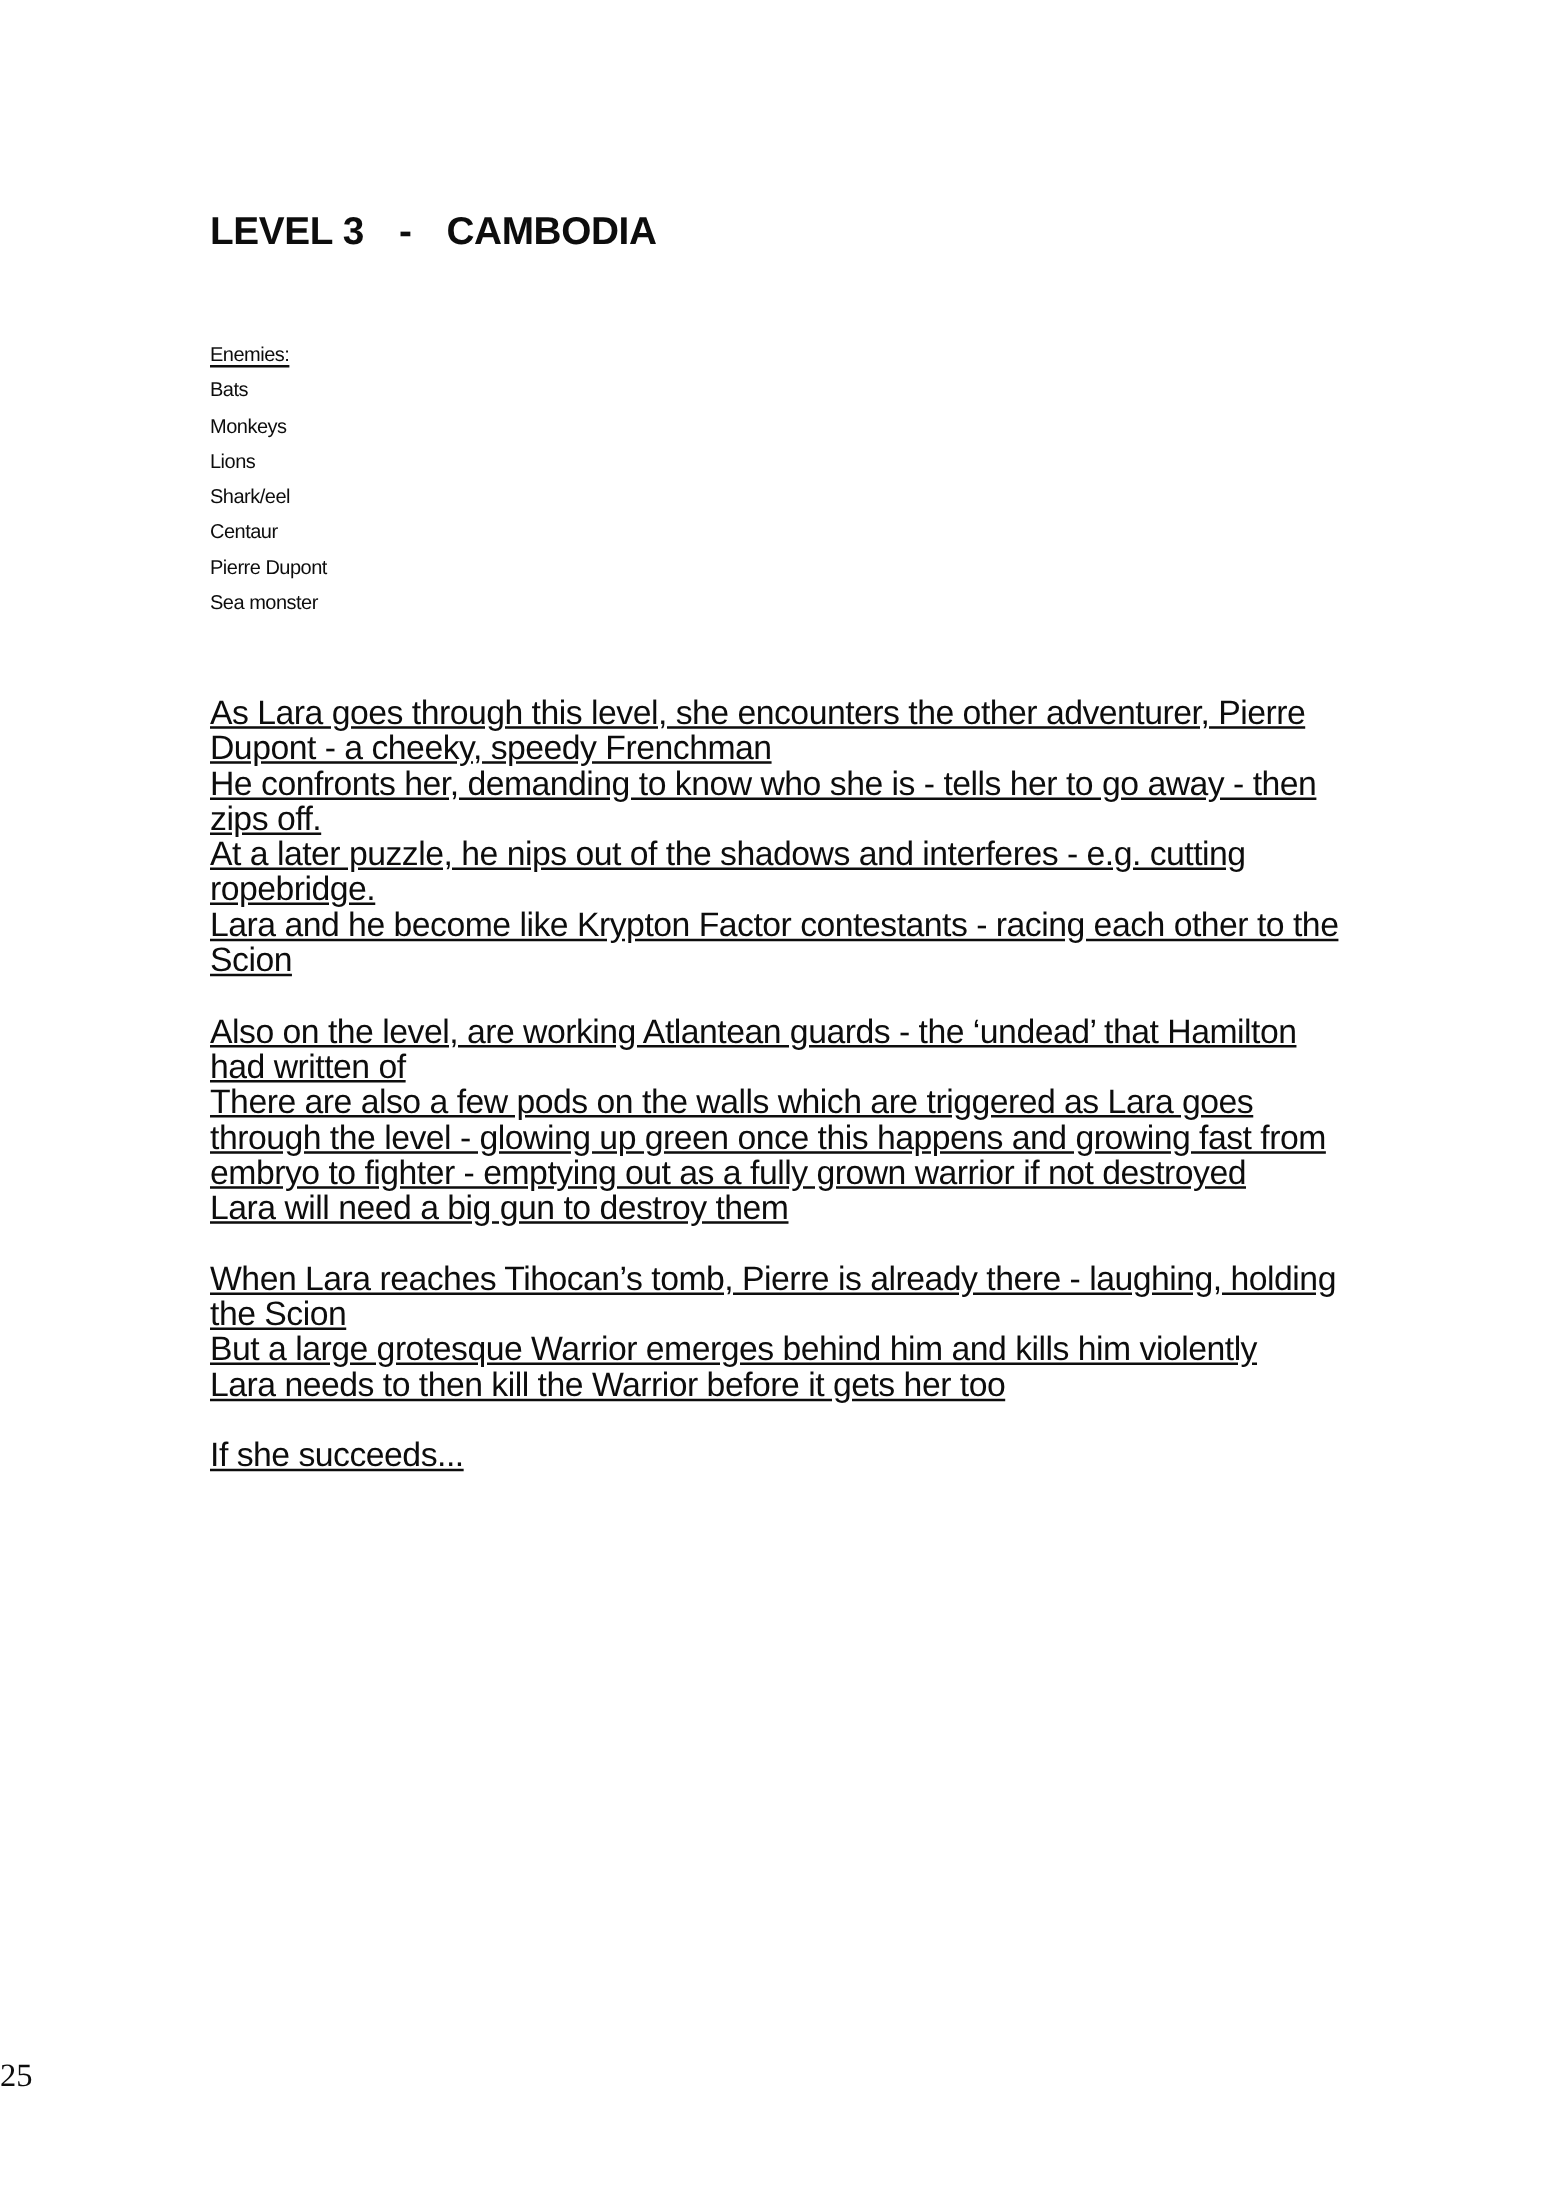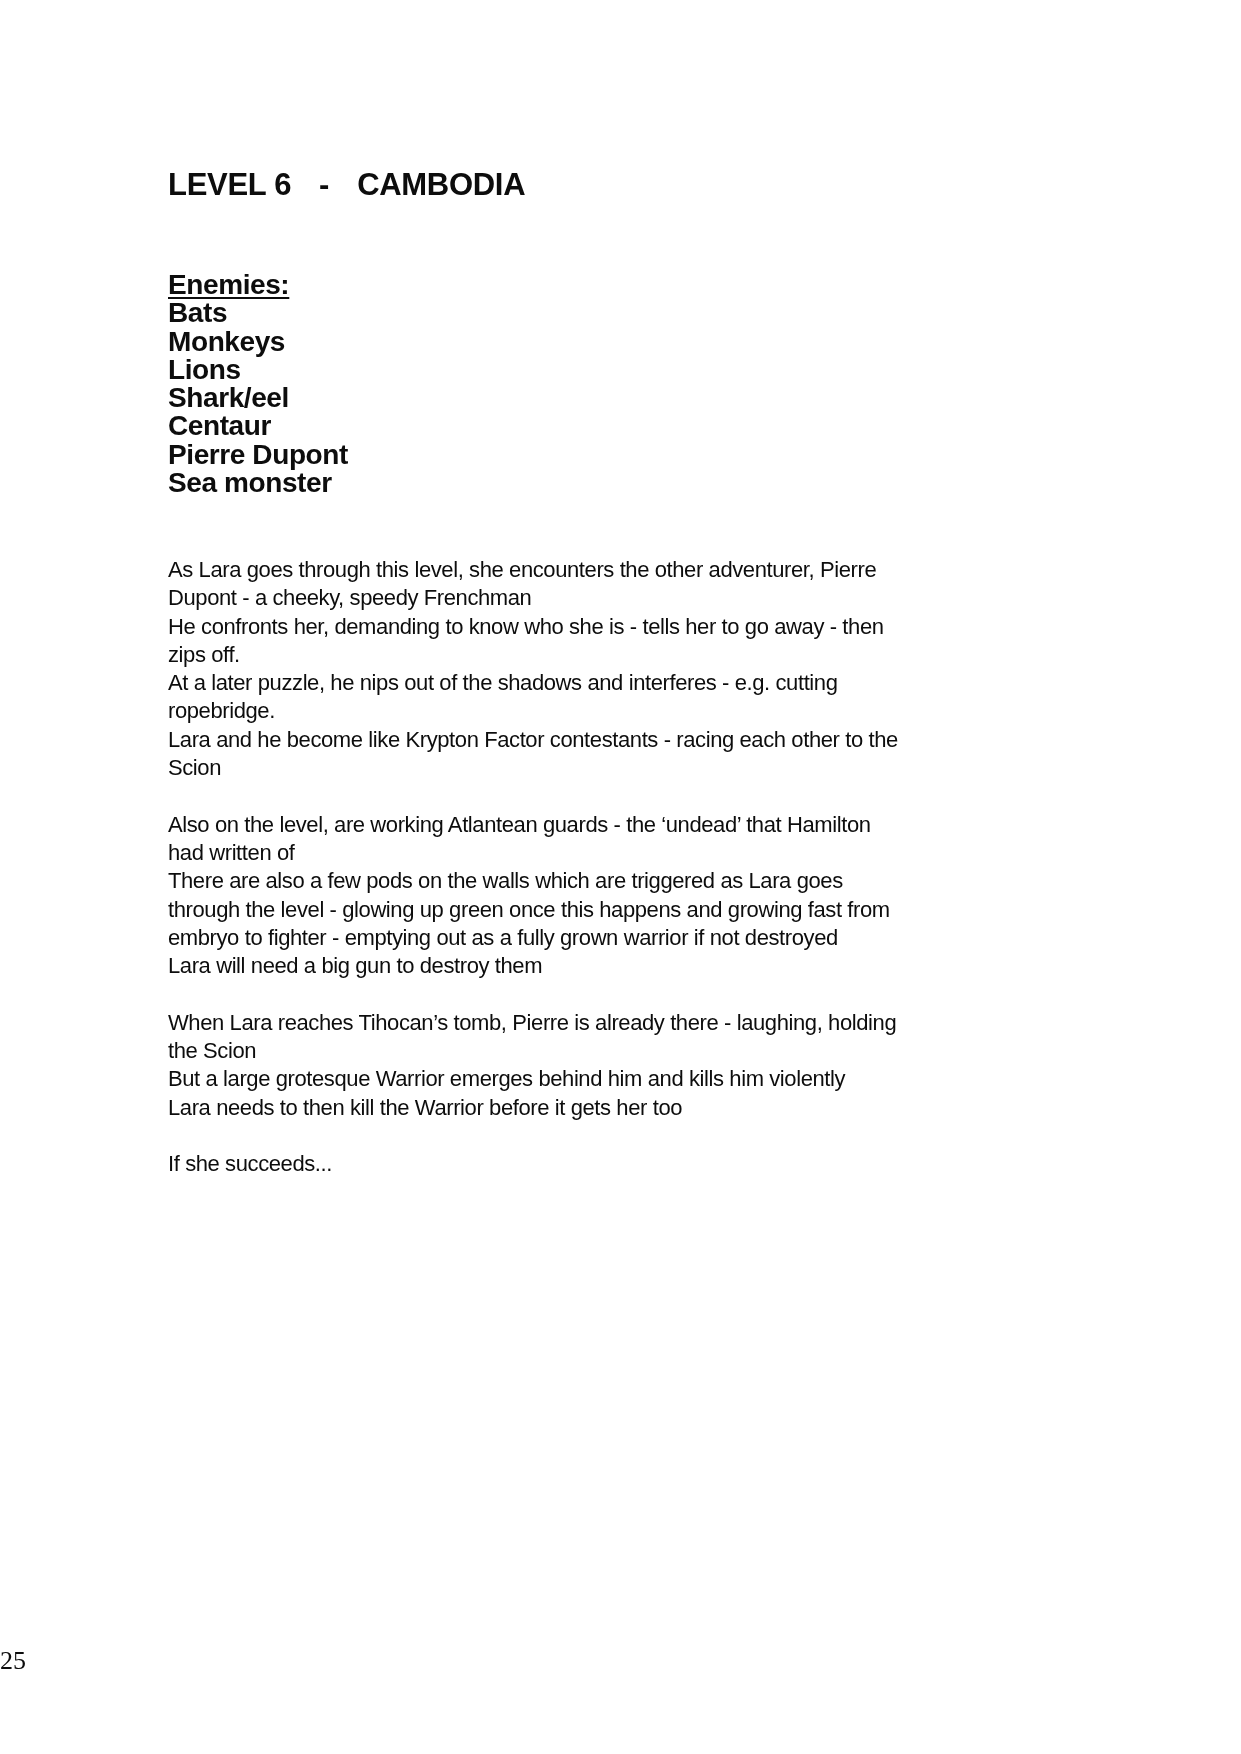--- a/index.html
+++ b/index.html
@@ -29,38 +29,38 @@
     gap: 28px;
     font-size: 31px;
     font-weight: bold;
     letter-spacing: -0.3px;
     white-space: pre;
   }
   .enemies {
     position: absolute;
     left: 168px;
     top: 271px;
-    font-size: 28px;
+    font-size: 16px;
     line-height: 28.3px;
     letter-spacing: -0.4px;
-    font-weight: bold;
   }
   .enemies-label {
     text-decoration: underline;
     text-underline-offset: 3px;
     text-decoration-thickness: 2px;
   }
   .body-text {
     position: absolute;
     left: 168px;
     top: 556px;
     width: 1020px;
-    font-size: 22px;
+    font-size: 27px;
     line-height: 28.3px;
     letter-spacing: -0.4px;
+    text-decoration: underline;
   }
   .para {
     margin: 0 0 28.3px 0;
     white-space: pre-line;
   }
   .page-number {
     position: absolute;
     left: 0;
     top: 1646px;
     width: 100%;
@@ -68,21 +68,21 @@
     font-size: 26px;
     letter-spacing: 0;
   }
 </style>
 </head>
 <body style="background: rgb(255, 255, 255);">
 
 <div class="page">
 
   <h1 class="heading">
-    <span>LEVEL 6</span>
+    <span>LEVEL 3</span>
     <span>-</span>
     <span>CAMBODIA</span>
   </h1>
 
   <div class="enemies">
     <div class="enemies-label">Enemies:</div>
     <div>
         <div>Bats</div>
         <div>Monkeys</div>
         <div>Lions</div>

